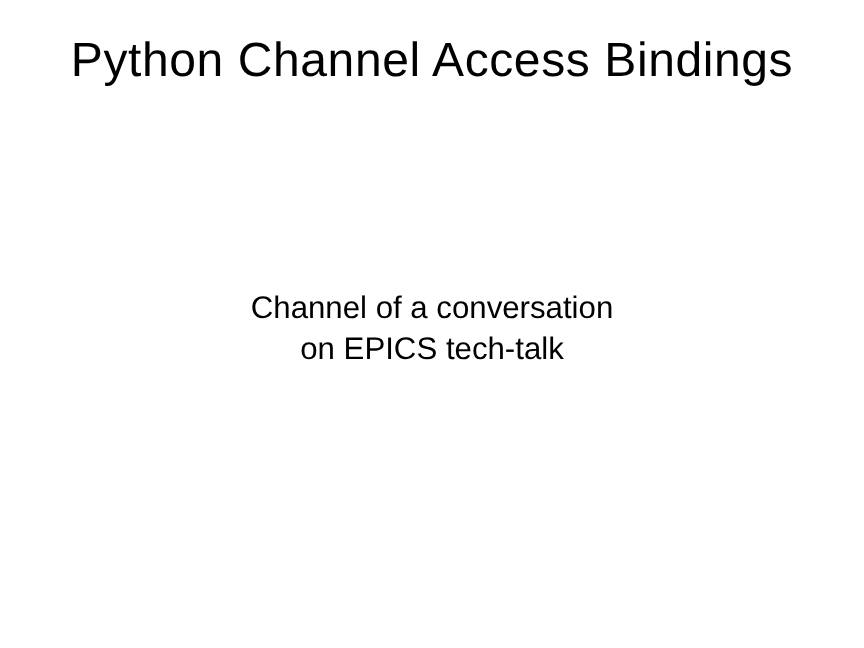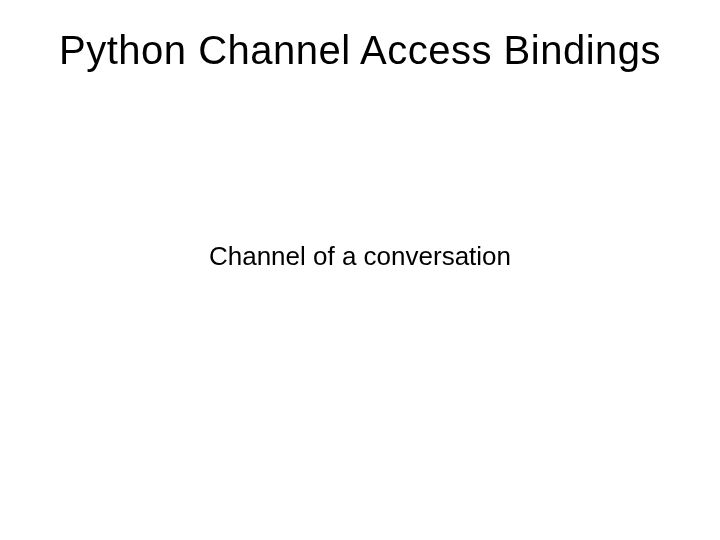--- a/index.html
+++ b/index.html
@@ -39,14 +39,15 @@
       line-height: 1.3;
     }
   </style>
 </head>
 <body>
 
 <div class="slide">
   <h1 class="title">Python Channel Access Bindings</h1>
   <div class="subtitle-block">
     <div class="subtitle-line">Channel of a conversation</div>
+    <div class="subtitle-line">on EPICS tech-talk</div>
   </div>
 </div>
 
 </body></html>

